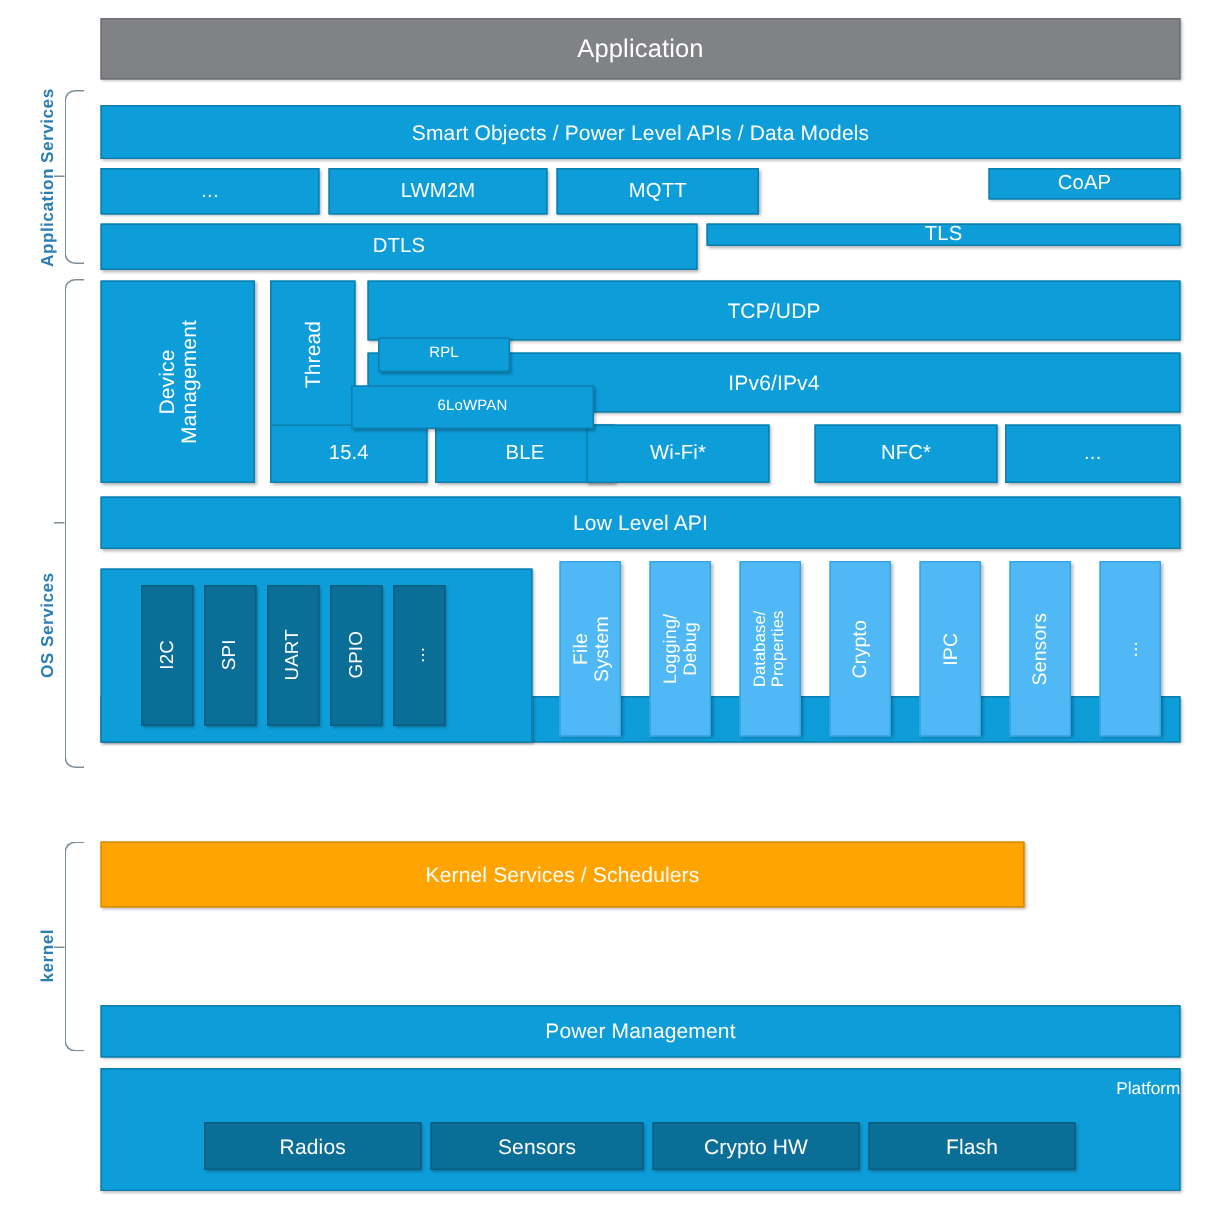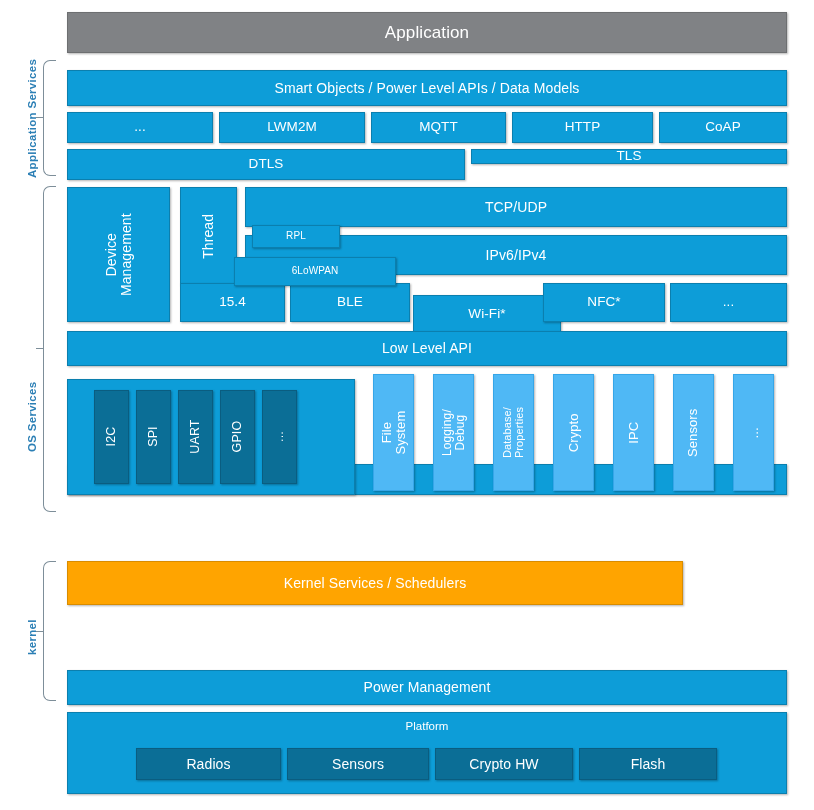--- a/index.html
+++ b/index.html
@@ -89,22 +89,21 @@
   <div class="bracket-tick" style="left:36px;top:631px;"></div>
   <div class="rail-label" style="left:26px;top:655px;">kernel</div>
 
   <div class="box app" style="left:67px;top:12px;width:720px;height:41px;">Application</div>
 
   <div class="box wide" style="left:67px;top:70px;width:720px;height:36px;">Smart Objects / Power Level APIs / Data Models</div>
 
   <div class="box mid" style="left:67px;top:112px;width:146px;height:31px;">...</div>
   <div class="box mid" style="left:219px;top:112px;width:146px;height:31px;">LWM2M</div>
   <div class="box mid" style="left:371px;top:112px;width:135px;height:31px;">MQTT</div>
-  <div class="box mid" style="left:512px;top:112px;width:141px;height:31px;">HTTP</div>
-  <div class="box mid" style="left:659px;top:112px;width:128px;height:31px;">CoAP</div>
+  <div class="box mid" style="left:659px;top:112px;width:128px;height:21px;">CoAP</div>
 
   <div class="box mid" style="left:67px;top:149px;width:398px;height:31px;">DTLS</div>
   <div class="box mid" style="left:471px;top:149px;width:316px;height:15px;">TLS</div>
 
   <div class="box vert" style="left:67px;top:187px;width:103px;height:135px;font-size:14px;">
     <span>Device
 Management</span>
   </div>
 
   <div class="box vert" style="left:180px;top:187px;width:57px;height:98px;font-size:14px;">
@@ -114,21 +113,21 @@
   <div class="box wide" style="left:245px;top:187px;width:542px;height:40px;">TCP/UDP</div>
 
   <div class="box wide" style="left:245px;top:235px;width:542px;height:40px;">IPv6/IPv4</div>
 
   <div class="box" style="left:252px;top:225px;width:88px;height:23px;font-size:10px;z-index:5;">RPL</div>
 
   <div class="box" style="left:234px;top:257px;width:162px;height:29px;font-size:10px;z-index:5;">6LoWPAN</div>
 
   <div class="box mid" style="left:180px;top:283px;width:105px;height:39px;">15.4</div>
   <div class="box mid" style="left:290px;top:283px;width:120px;height:39px;">BLE</div>
-  <div class="box mid" style="left:413px;top:283px;width:148px;height:39px;margin-top:12px;">Wi-Fi*</div>
+  <div class="box mid" style="left:391px;top:283px;width:122px;height:39px;">Wi-Fi*</div>
   <div class="box mid" style="left:543px;top:283px;width:122px;height:39px;">NFC*</div>
   <div class="box mid" style="left:670px;top:283px;width:117px;height:39px;">...</div>
 
   <div class="box wide" style="left:67px;top:331px;width:720px;height:35px;">Low Level API</div>
 
   <div class="box" style="left:67px;top:464px;width:720px;height:31px;z-index:1;"></div>
 
   <div class="box" style="left:67px;top:379px;width:288px;height:116px;z-index:2;"></div>
 
   <div class="box dark vert" style="left:94px;top:390px;width:35px;height:94px;font-size:12.5px;z-index:3;">
@@ -170,21 +169,21 @@
   <div class="box lightblue vert" style="left:733px;top:374px;width:41px;height:117px;font-size:13px;z-index:4;">
     <span>...</span>
   </div>
 
   <div class="box orange" style="left:67px;top:561px;width:616px;height:44px;">Kernel Services / Schedulers</div>
 
   <div class="box wide" style="left:67px;top:670px;width:720px;height:35px;">Power Management</div>
 
   <div class="box" style="left:67px;top:712px;width:720px;height:82px;display:block;">
   </div>
-  <div style="position:absolute;left:67px;top:720px;width:720px;text-align:center;
+  <div style="position:absolute;left:67px;top:720px;width:720px;text-align:right;
               font-size:11.5px;color:#ffffff;z-index:3;">Platform</div>
 
   <div class="box dark" style="left:136px;top:748px;width:145px;height:32px;font-size:14px;z-index:3;">Radios</div>
   <div class="box dark" style="left:287px;top:748px;width:142px;height:32px;font-size:14px;z-index:3;">Sensors</div>
   <div class="box dark" style="left:435px;top:748px;width:138px;height:32px;font-size:14px;z-index:3;">Crypto HW</div>
   <div class="box dark" style="left:579px;top:748px;width:138px;height:32px;font-size:14px;z-index:3;">Flash</div>
 
 </div>
 
 </body></html>

